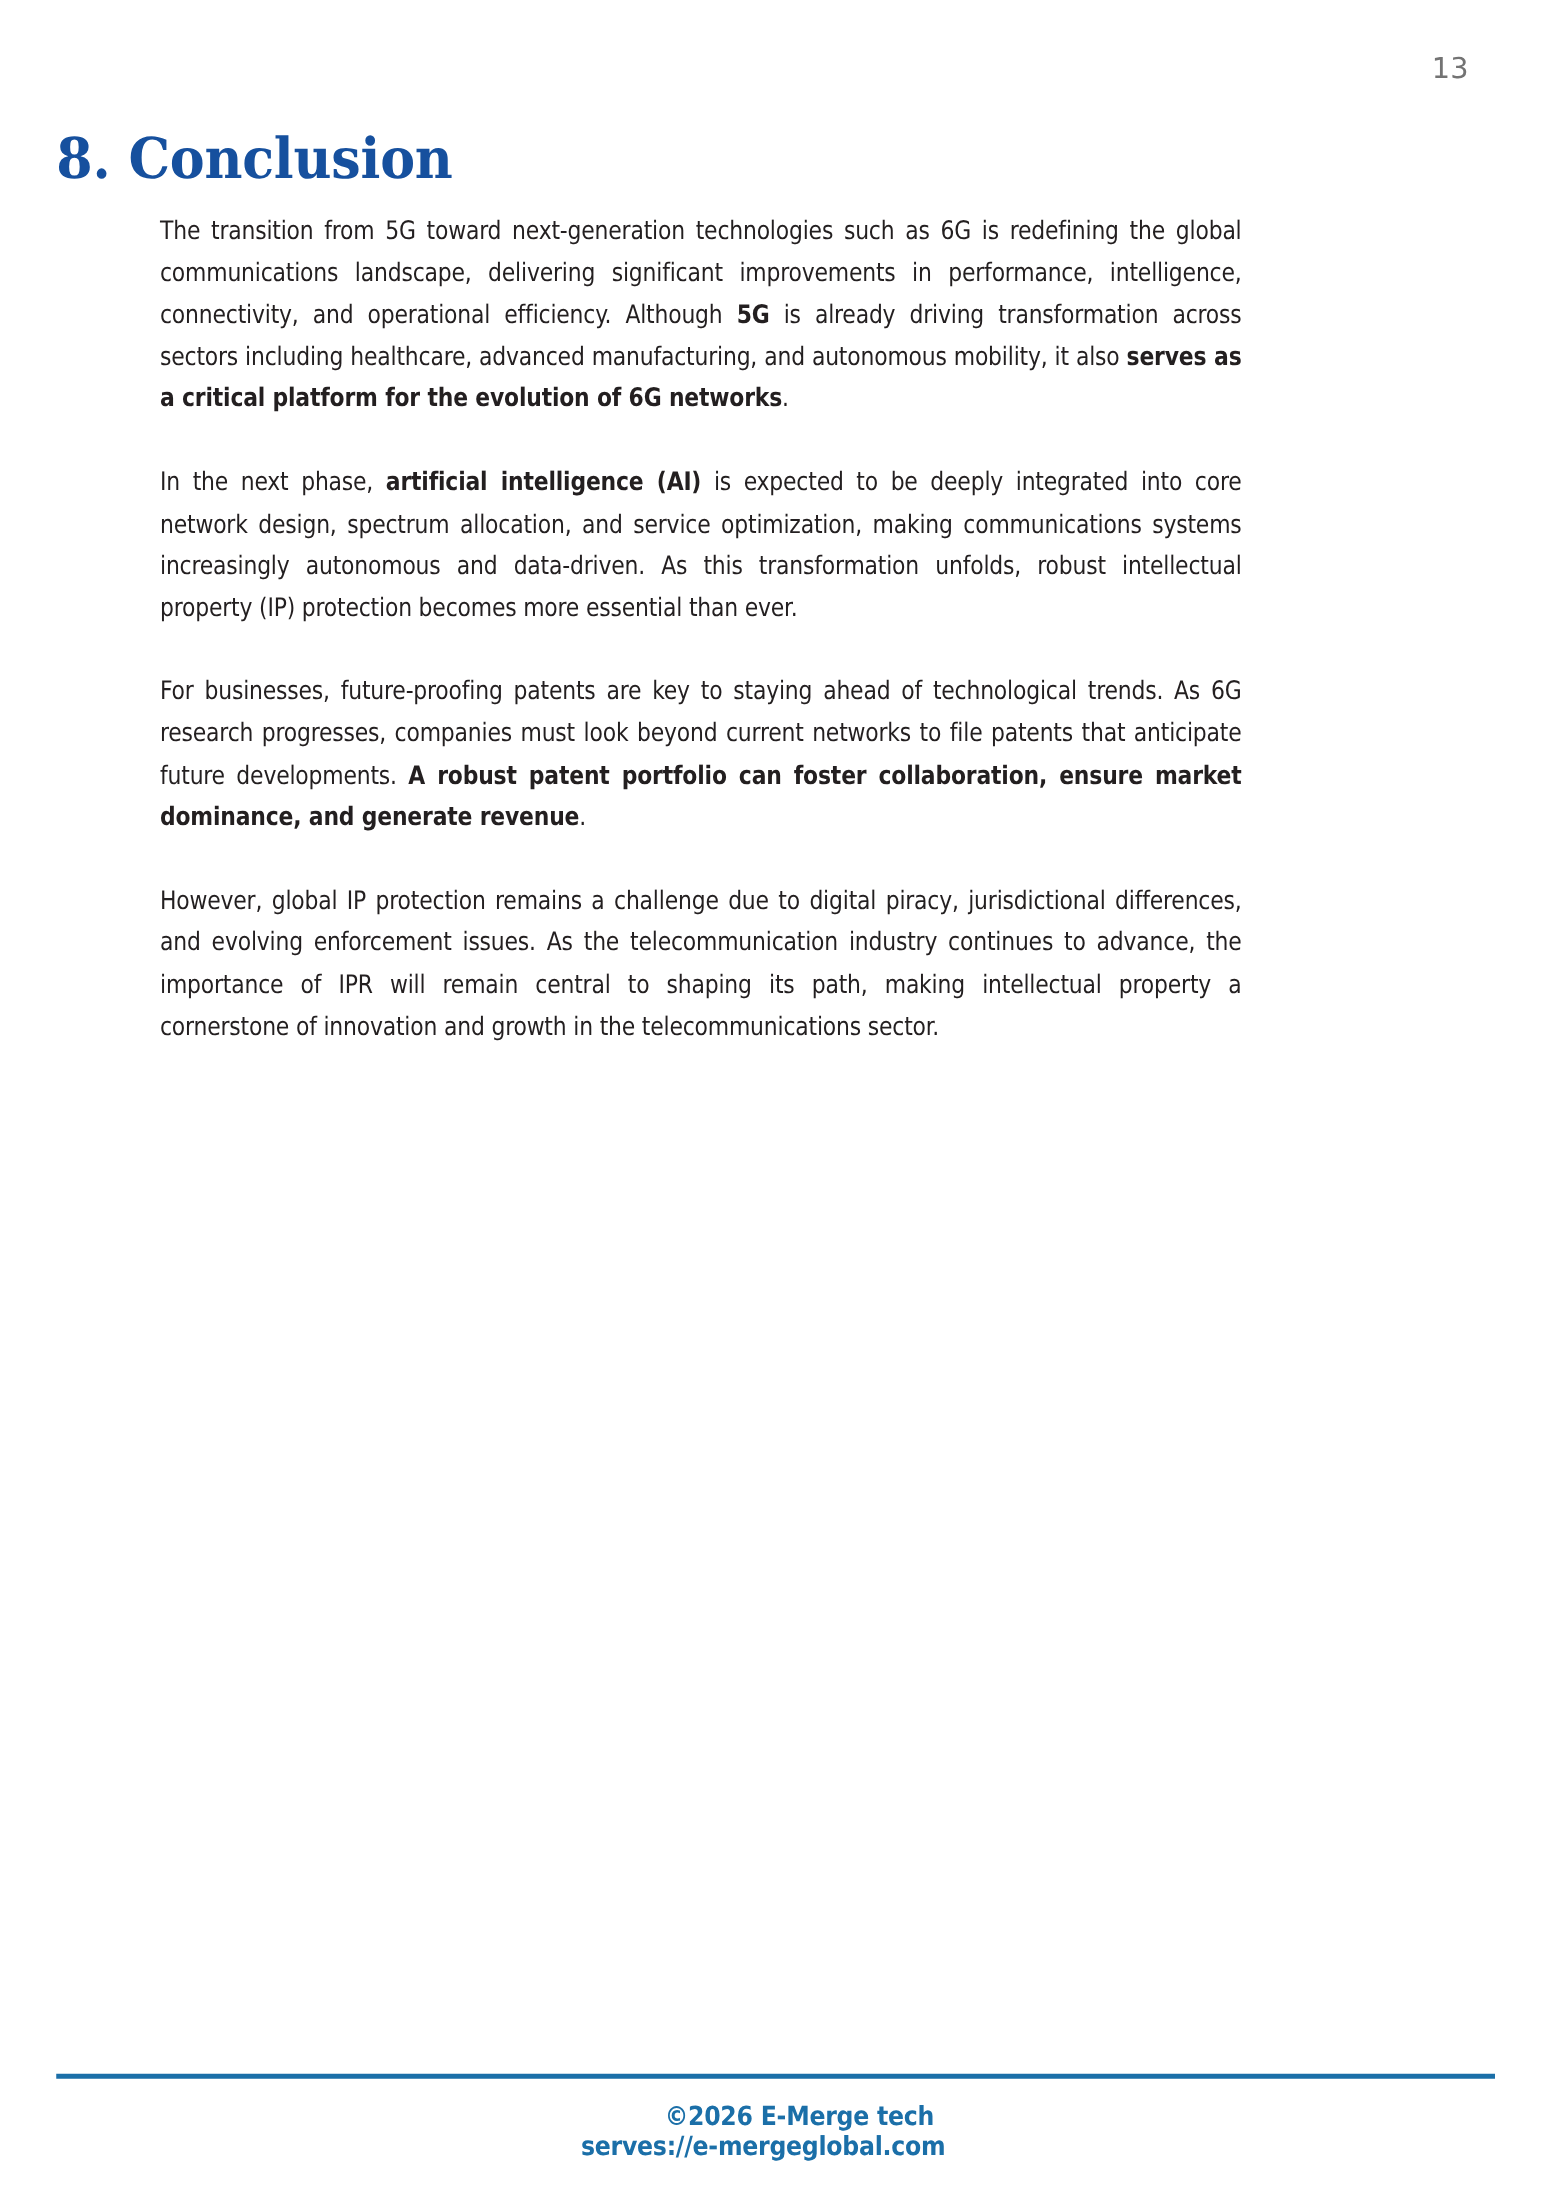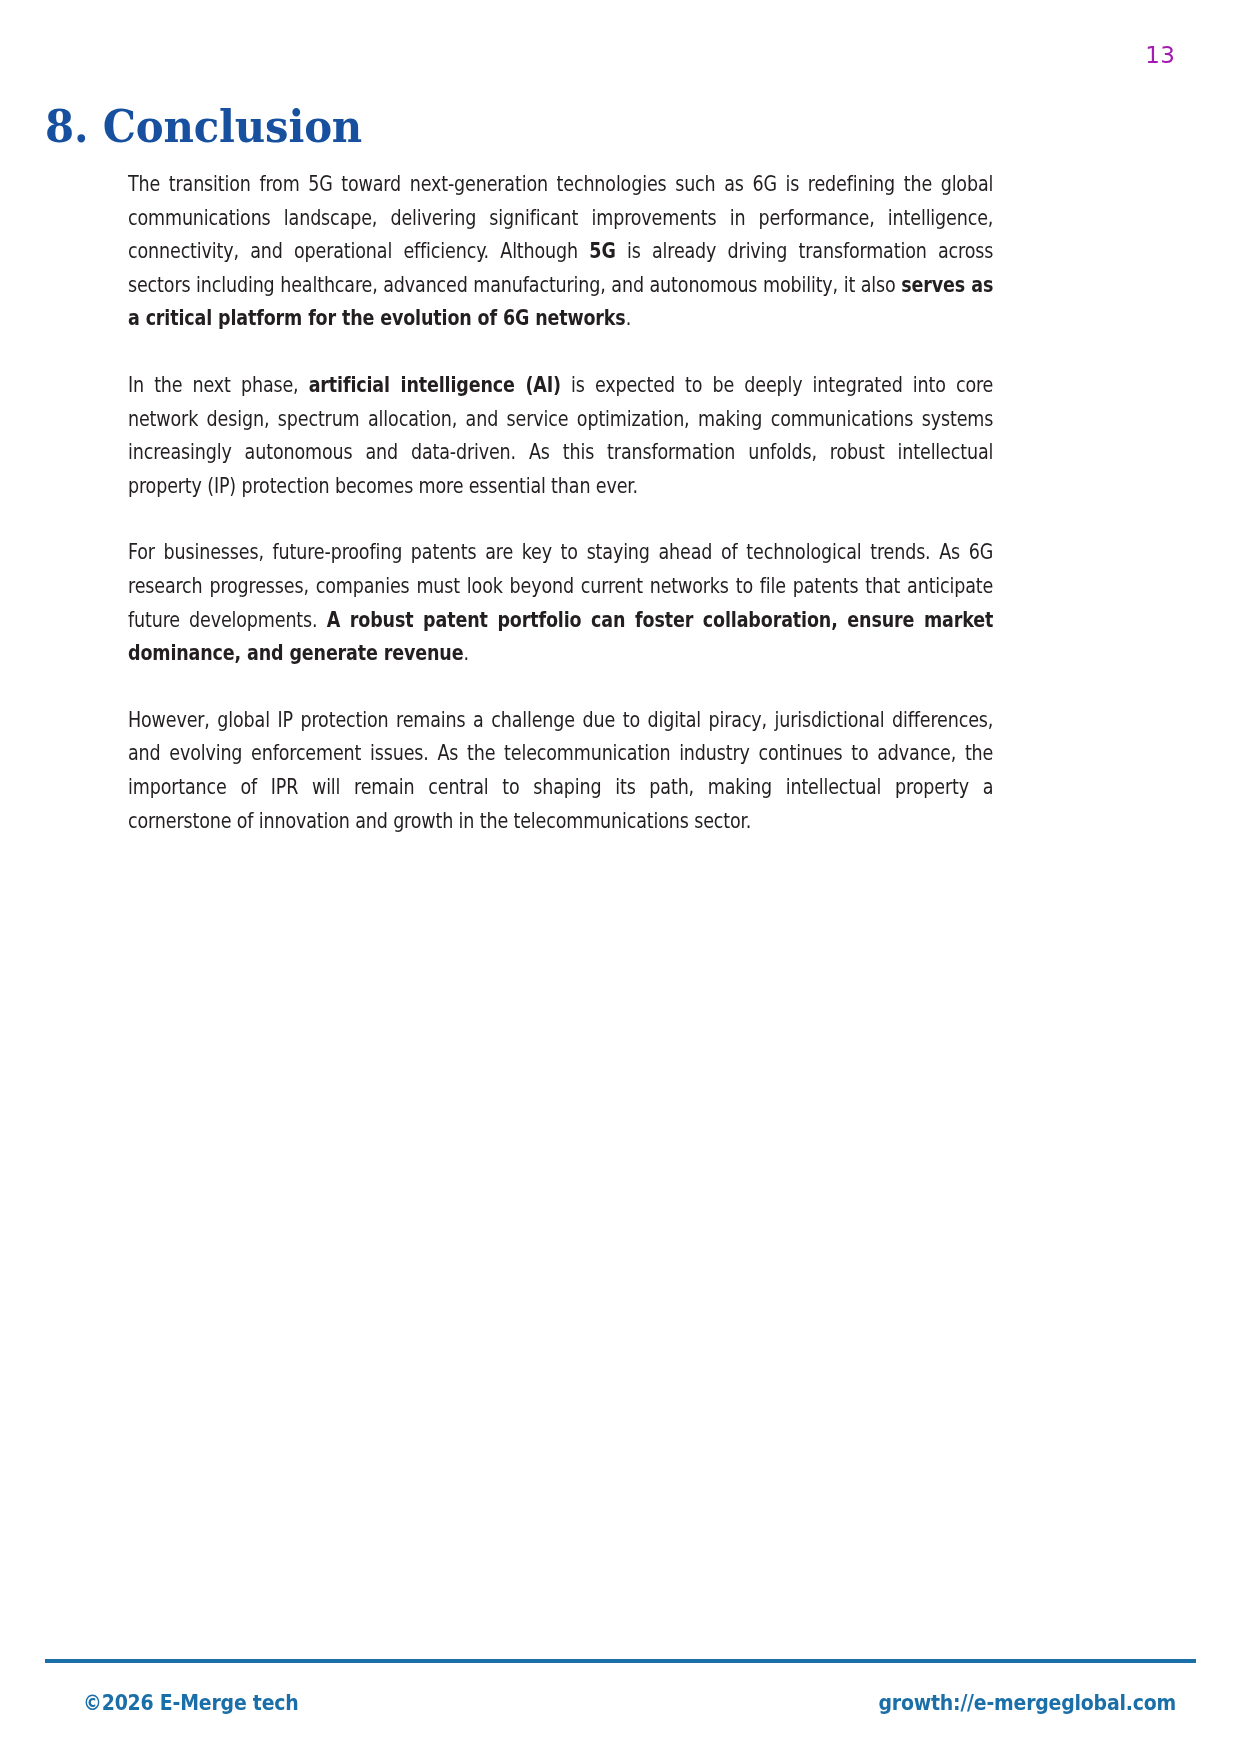--- a/index.html
+++ b/index.html
@@ -23,21 +23,21 @@
   }
 
   
   .page-number {
     position: absolute;
     top: 44px;
     right: 66px;
     font-family: "DejaVu Sans", sans-serif;
     font-size: 23px;
     line-height: 1;
-    color: #a21caf;
+    color: #737373;
     letter-spacing: 0.2px;
   }
 
   
   .section-heading {
     position: absolute;
     left: 45px;
     top: 72px;
     font-family: "DejaVu Serif", "Liberation Serif", serif;
     font-weight: 700;
@@ -93,20 +93,21 @@
     bottom: 30px;
     height: 44px;
     display: flex;
     align-items: center;
     justify-content: space-between;
     font-family: "DejaVu Sans Condensed", "Liberation Sans Narrow", "Liberation Sans", sans-serif;
     font-weight: 700;
     font-size: 21px;
     color: #1B6FA8;
     letter-spacing: -0.2px;
+    flex-direction: column;
   }
   .footer-left {
     padding-left: 38px;
     white-space: nowrap;
   }
   .footer-right {
     padding-right: 20px;
     white-space: nowrap;
   }
 </style>
@@ -123,16 +124,16 @@
     <p class="para"><span>The transition from 5G toward next-generation technologies such as 6G is redefining the global communications landscape, delivering significant improvements in performance, intelligence, connectivity, and operational efficiency. Although </span><b>5G</b><span> is already driving transformation across sectors including healthcare, advanced manufacturing, and autonomous mobility, it also </span><b>serves as a critical platform for the evolution of 6G networks</b><span>.</span></p>
     <p class="para"><span>In the next phase, </span><b>artificial intelligence (AI)</b><span> is expected to be deeply integrated into core network design, spectrum allocation, and service optimization, making communications systems increasingly autonomous and data-driven. As this transformation unfolds, robust intellectual property (IP) protection becomes more essential than ever.</span></p>
     <p class="para"><span>For businesses, future-proofing patents are key to staying ahead of technological trends. As 6G research progresses, companies must look beyond current networks to file patents that anticipate future developments. </span><b>A robust patent portfolio can foster collaboration, ensure market dominance, and generate revenue</b><span>.</span></p>
     <p class="para"><span>However, global IP protection remains a challenge due to digital piracy, jurisdictional differences, and evolving enforcement issues. As the telecommunication industry continues to advance, the importance of IPR will remain central to shaping its path, making intellectual property a cornerstone of innovation and growth in the telecommunications sector.</span></p>
   </div>
 
   <div class="footer-rule"></div>
 
   <div class="footer">
     <span class="footer-left">©2026 E-Merge tech</span>
-    <span class="footer-right">growth://e-mergeglobal.com</span>
+    <span class="footer-right">serves://e-mergeglobal.com</span>
   </div>
 
 </div>
 
 </body></html>

